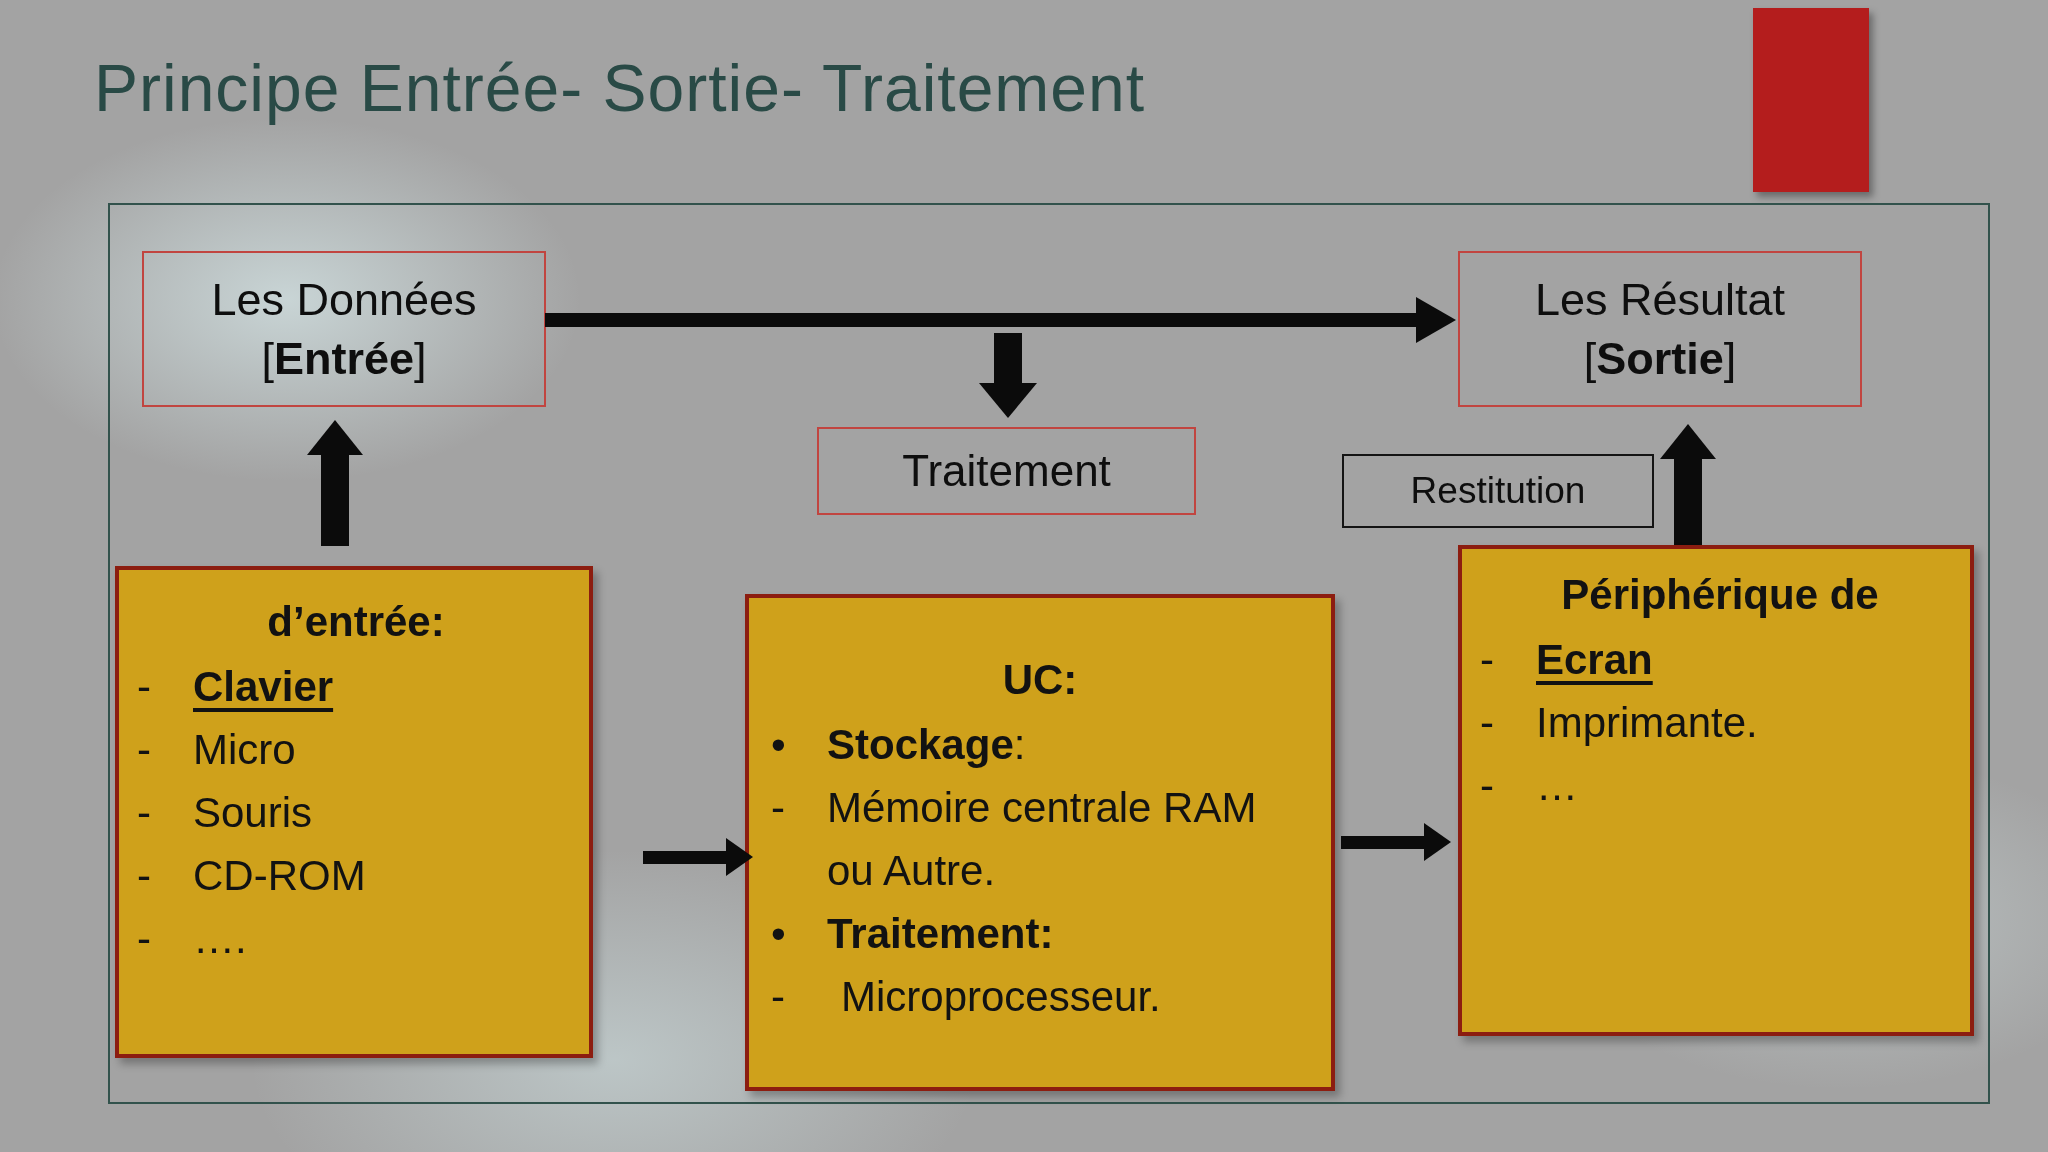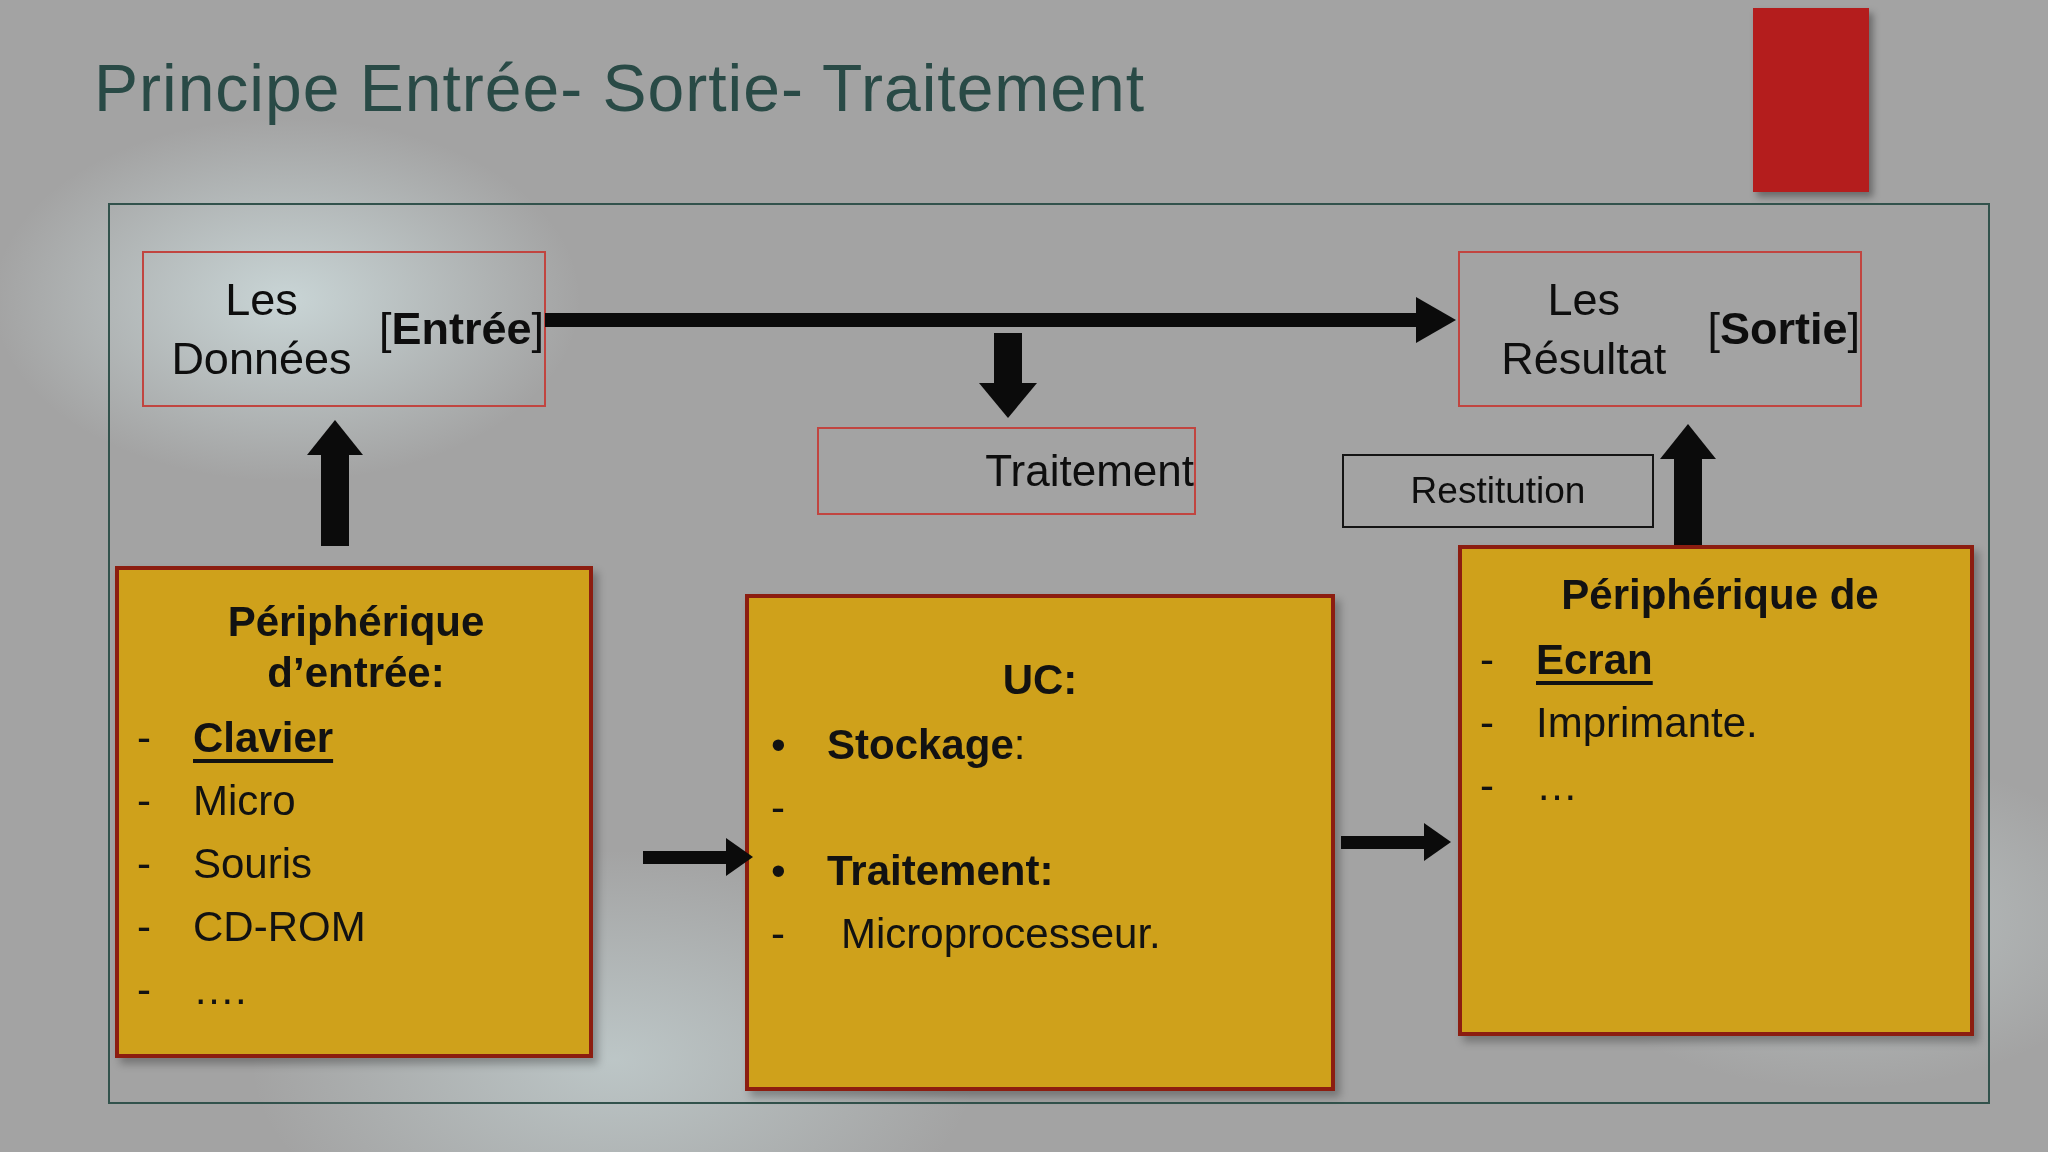--- a/index.html
+++ b/index.html
@@ -24,21 +24,21 @@
     position:absolute;left:1753px;top:8px;width:116px;height:184px;
     background:#b41d1d;box-shadow:4px 5px 7px rgba(0,0,0,.35);
   }
   .frame{
     position:absolute;left:108px;top:203px;width:1878px;height:897px;
     border:2px solid #32524c;
   }
   
   .rbox{
     position:absolute;border:2px solid #c14540;
-    display:flex;flex-direction:row;align-items:center;justify-content:flex-end;
+    display:flex;flex-direction:column;align-items:center;justify-content:center;
     font-size:45px;color:#0e0e0e;line-height:1.32;text-align:center;
   }
   .rbox .b{font-weight:bold;}
   .databox{left:142px;top:251px;width:400px;height:152px;}
   .resultbox{left:1458px;top:251px;width:400px;height:152px;}
   .procbox{left:817px;top:427px;width:375px;height:84px;font-size:44px;}
   .restitbox{
     position:absolute;left:1342px;top:454px;width:308px;height:70px;
     border:2px solid #141414;display:flex;align-items:center;justify-content:center;
     font-size:37px;color:#0e0e0e;
@@ -109,21 +109,20 @@
     <div class="blk" style="left:321px;top:453px;width:28px;height:93px;"></div>
   </div>
 
   <div>
     <div class="tri tri-up" style="left:1660px;top:424px;"></div>
     <div class="blk" style="left:1674px;top:457px;width:28px;height:91px;"></div>
   </div>
 
   <div class="ybox inputbox">
     <div class="yhead">
-      <div>Périphérique</div>
       <div>d’entrée:</div>
     </div>
     <div class="ylist">
       <div class="li">
           <span class="mk">-</span>
           <span class="ul">Clavier</span>
         </div>
       <div class="li">
           <span class="mk">-</span>
           <span>Micro</span>
@@ -145,20 +144,21 @@
 
   <div class="ybox ucbox">
     <div class="yhead">UC:</div>
     <div class="ylist">
       <div class="li">
           <span class="mk">•</span>
           <span><span class="bu">Stockage</span><span>:</span></span>
         </div>
       <div class="li">
           <span class="mk">-</span>
+          <span style="max-width:460px;">Mémoire centrale RAM ou Autre.</span>
         </div>
       <div class="li">
           <span class="mk">•</span>
           <span class="bu">Traitement:</span>
         </div>
       <div class="li">
           <span class="mk">-</span>
           <span style="padding-left:14px;">Microprocesseur.</span>
         </div>
     </div>

